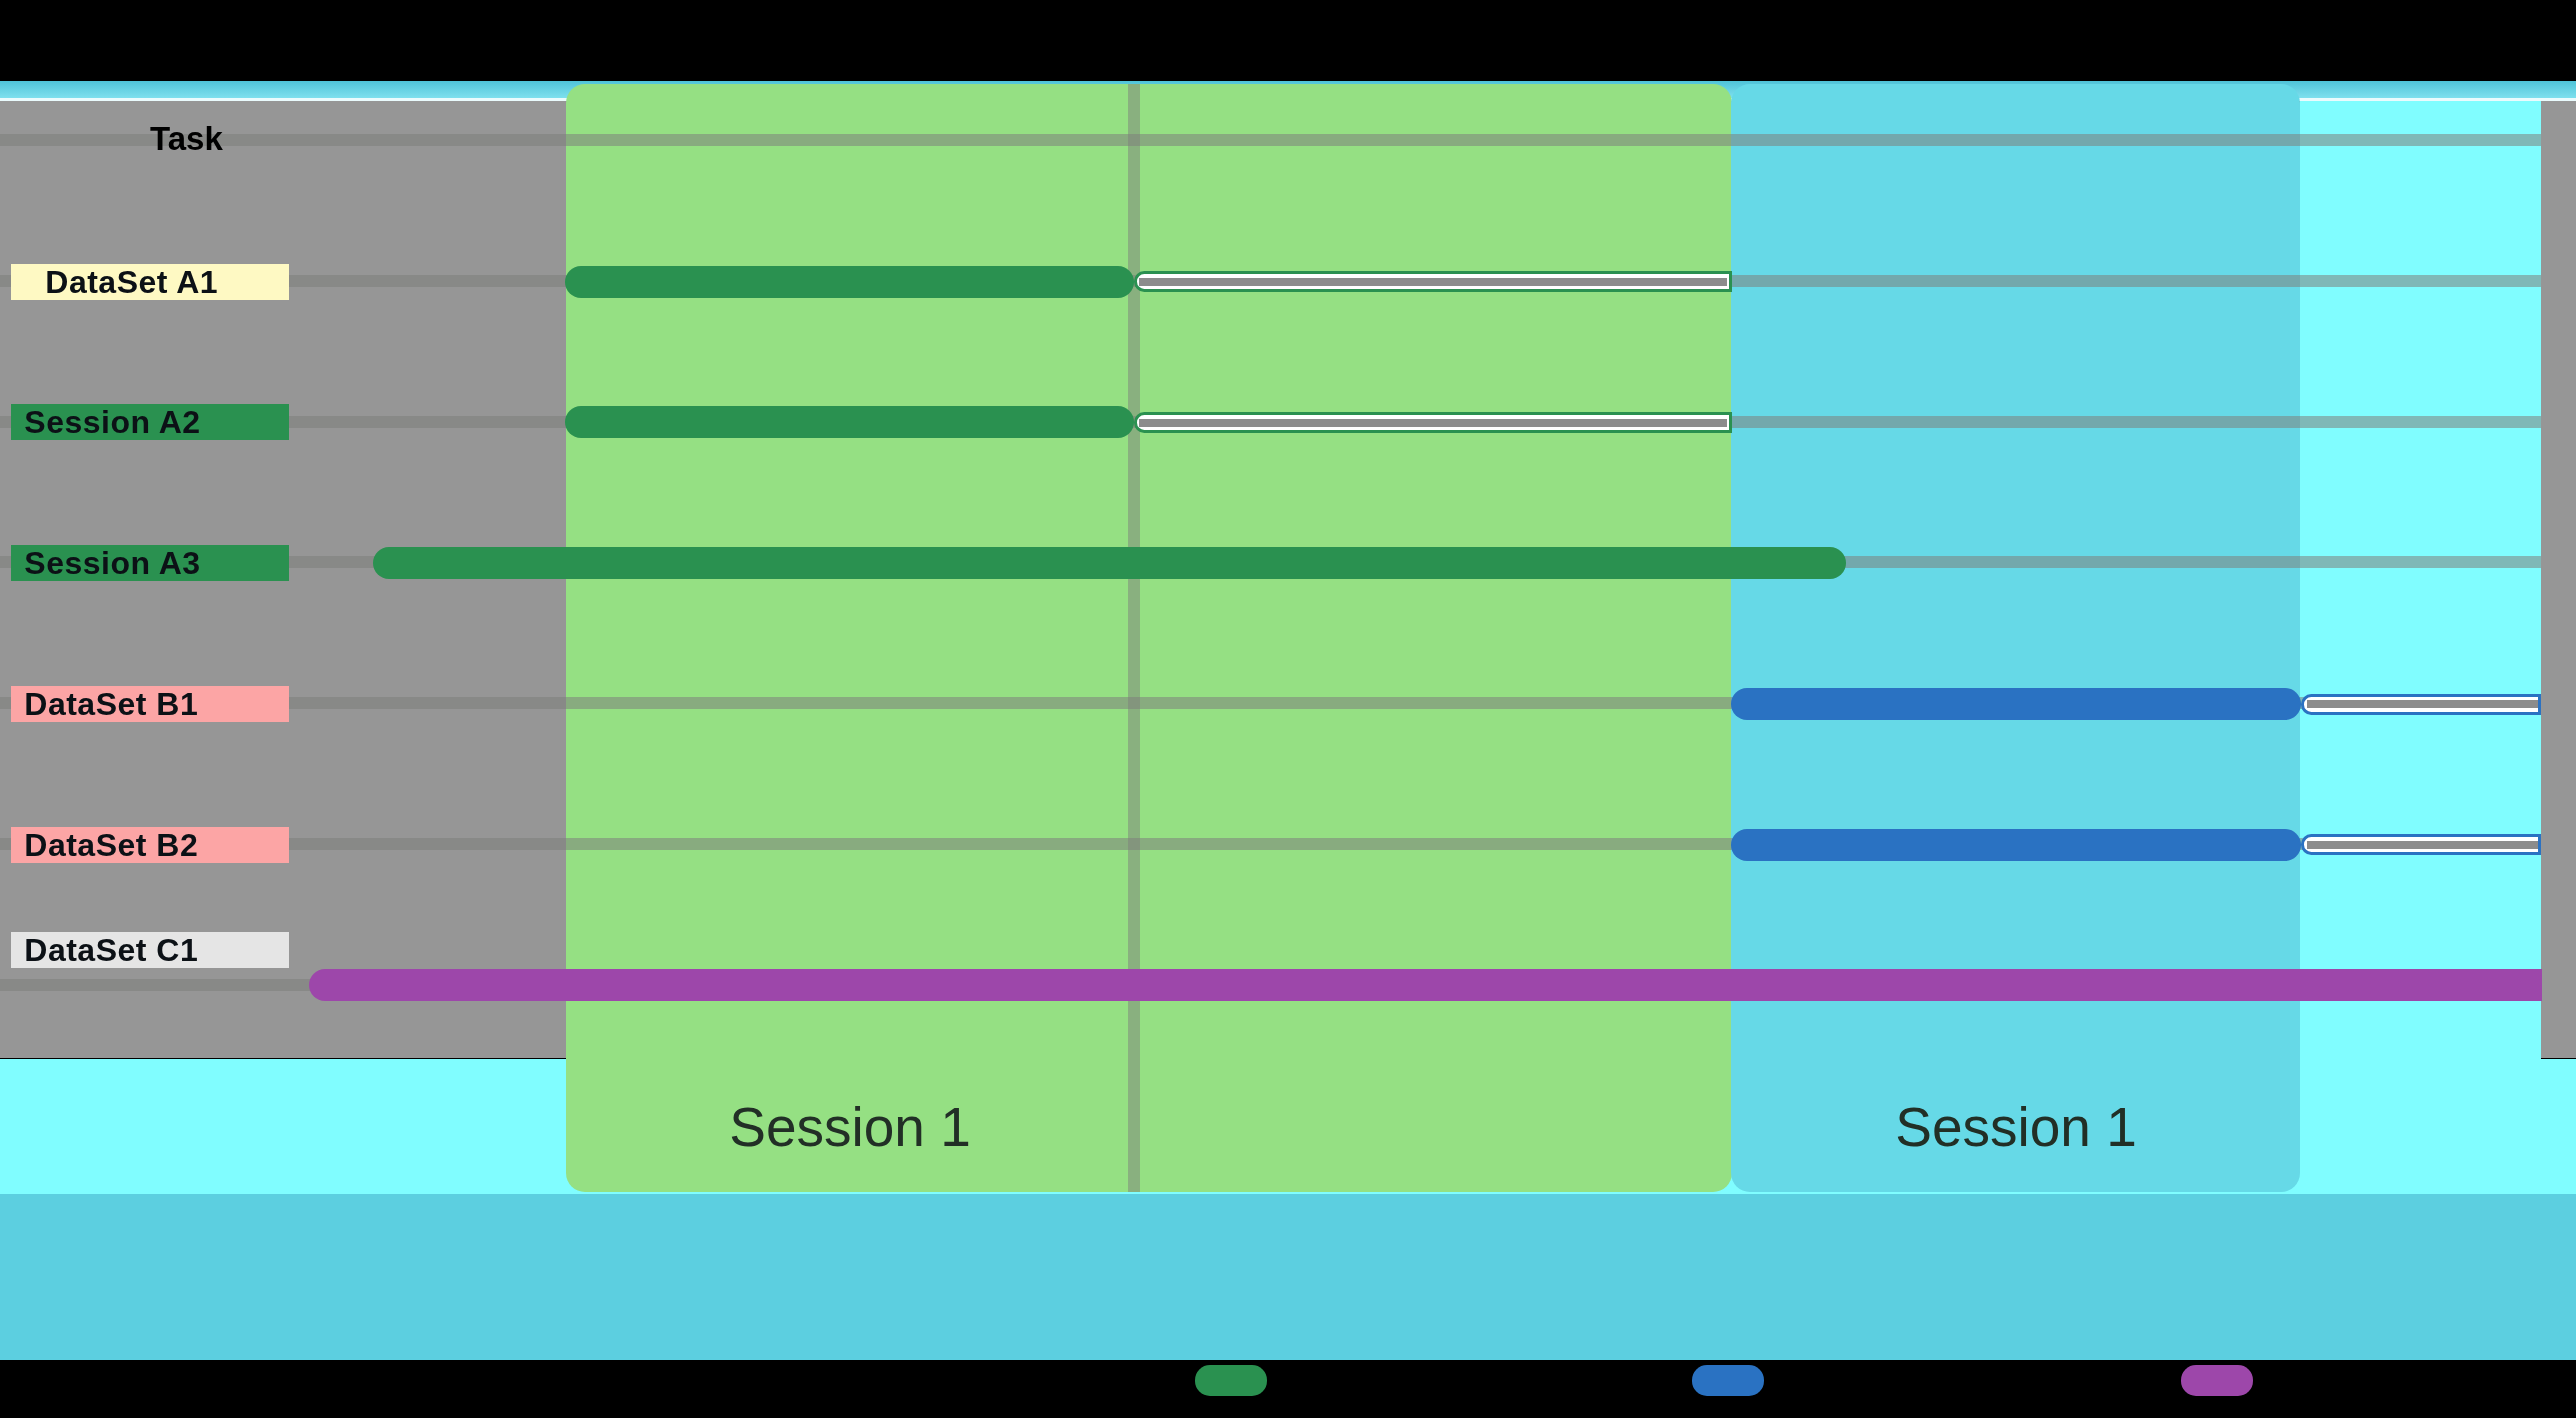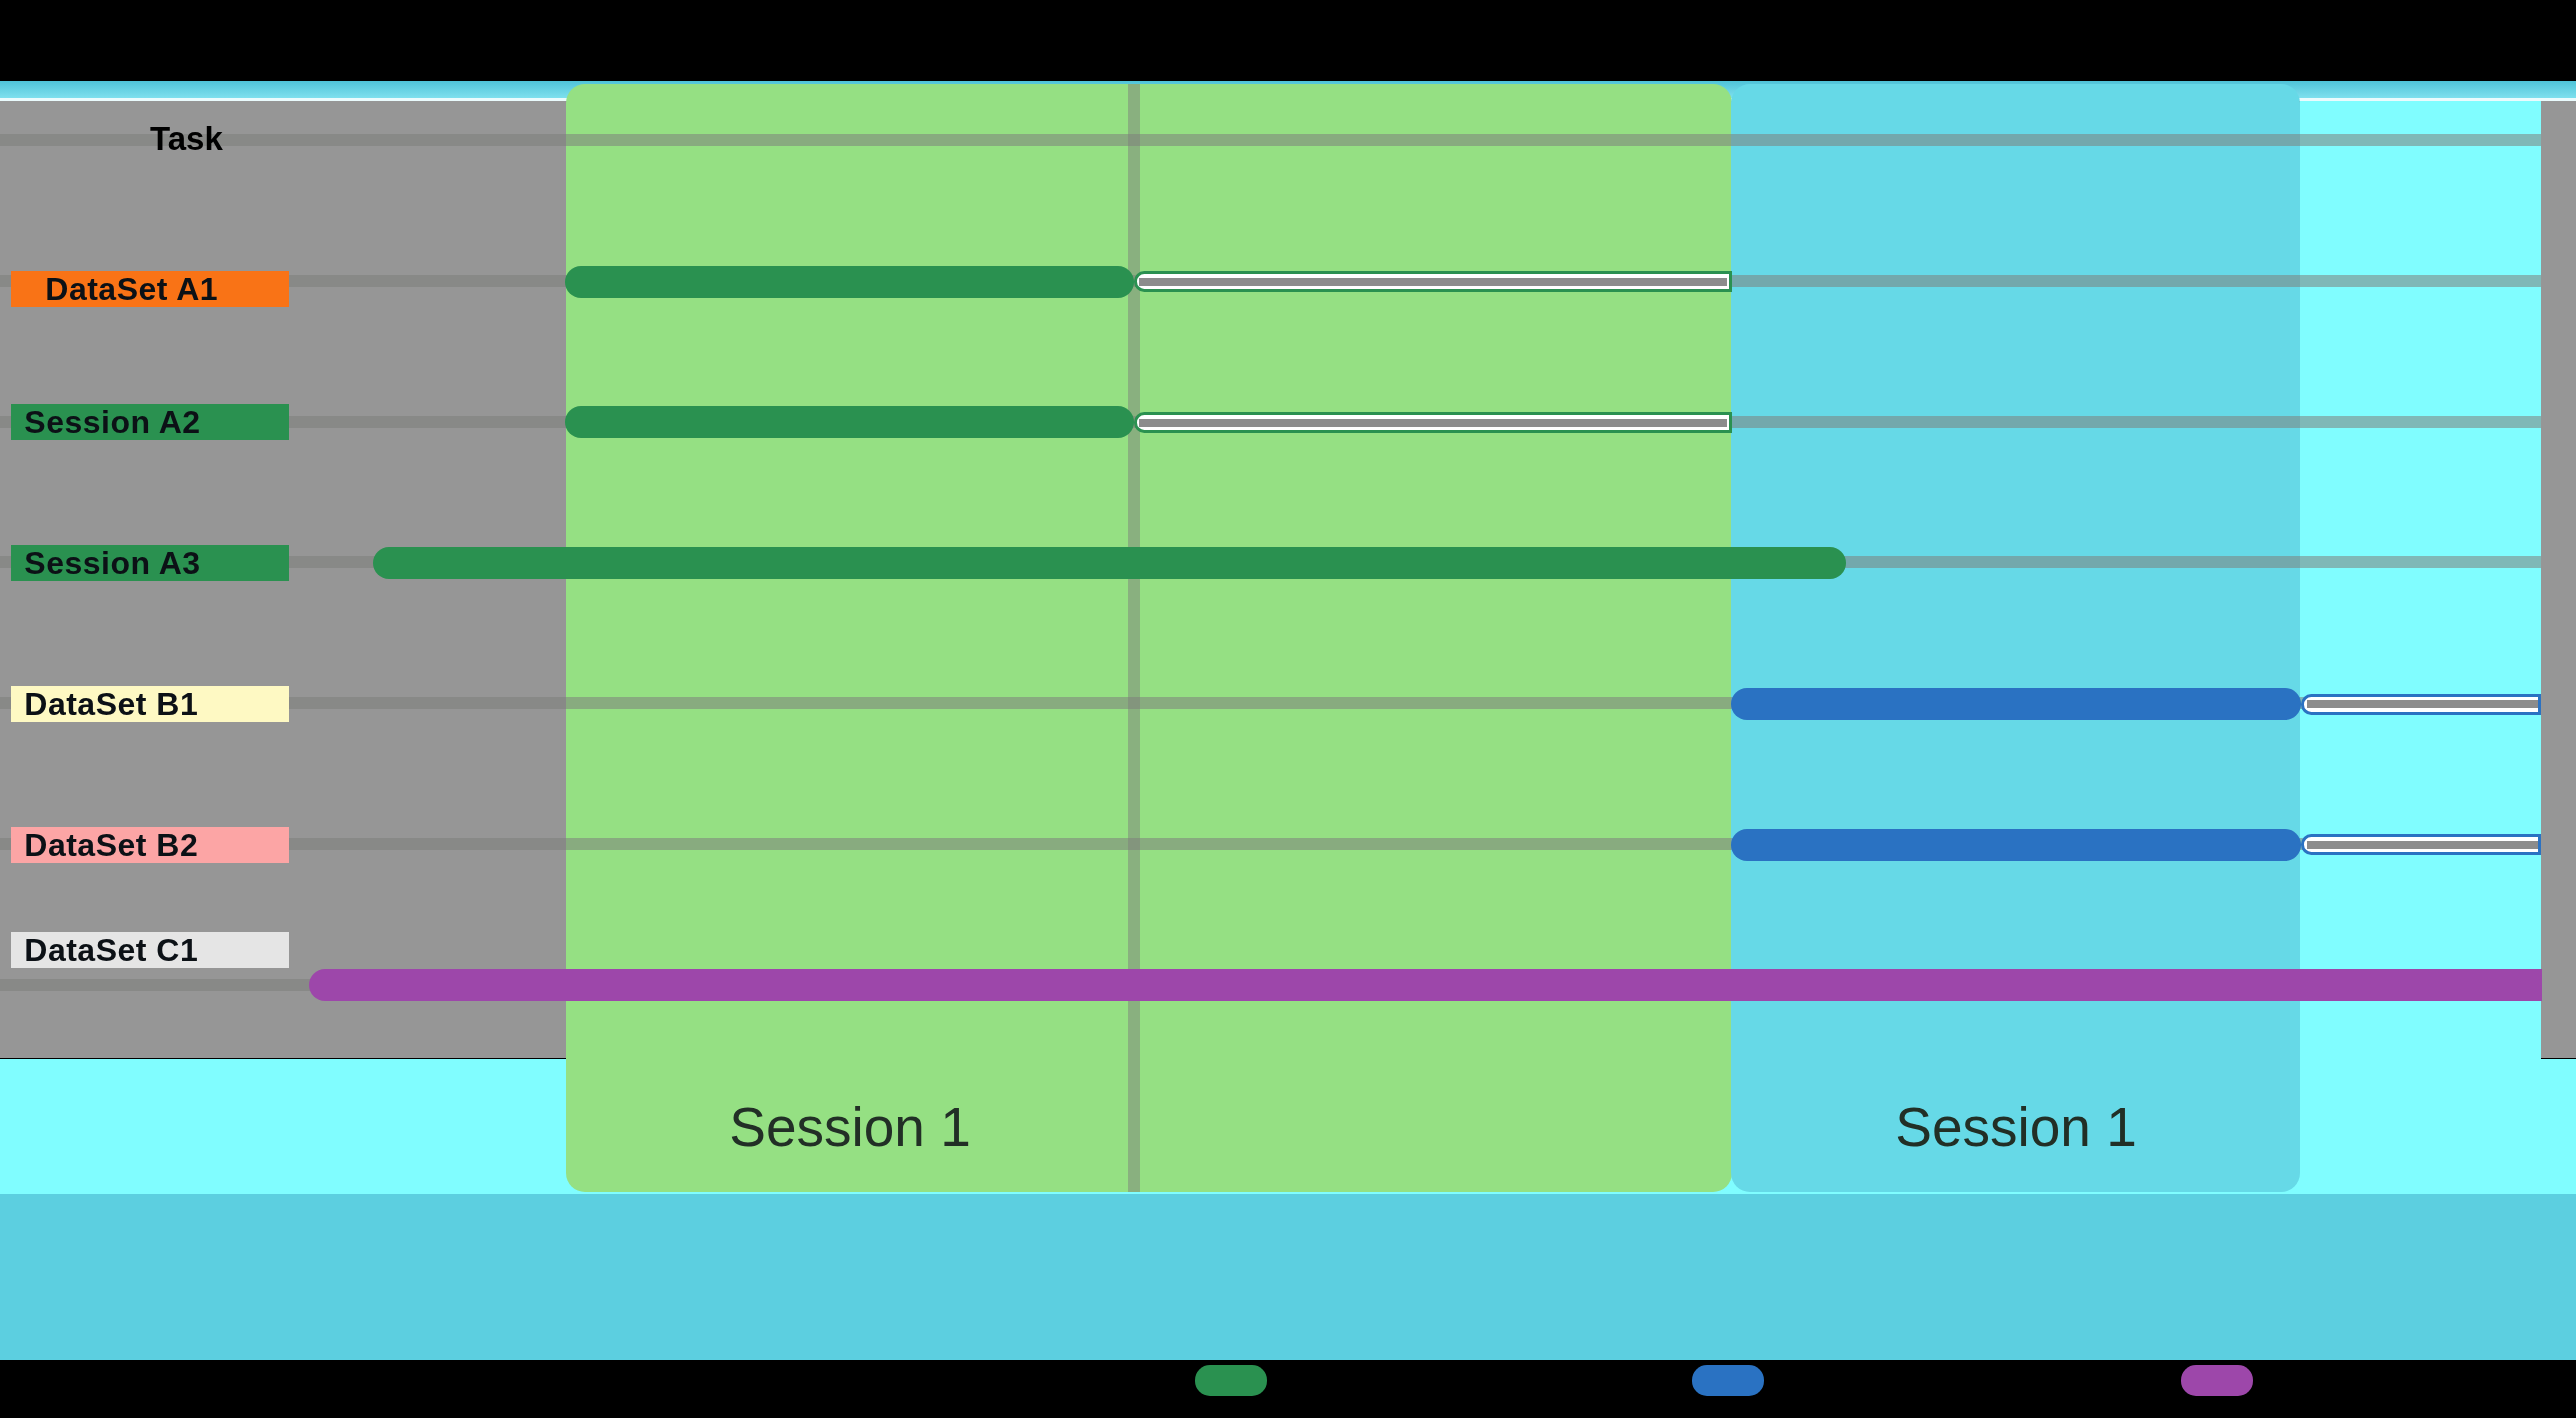--- a/index.html
+++ b/index.html
@@ -70,24 +70,24 @@
       <div class="bar" style="left: 565px; top: 266px; width: 569px; background: rgb(42, 145, 80);"></div>
       <div class="bar" style="left: 565px; top: 406px; width: 569px; background: rgb(42, 145, 80);"></div>
       <div class="bar" style="left: 373px; top: 547px; width: 1473px; background: rgb(42, 145, 80);"></div>
       <div class="bar" style="left: 1731px; top: 688px; width: 570px; background: rgb(42, 114, 194);"></div>
       <div class="bar" style="left: 1731px; top: 829px; width: 570px; background: rgb(42, 114, 194);"></div>
       <div class="bar clip-right" style="left: 309px; top: 969px; width: 2233px; background: rgb(157, 71, 170);"></div>
     </div>
 
   <div id="chart-title">Task</div>
   <div id="labels-layer">
-      <div class="row-label" style="top: 271px; background: #f97316; padding-left: 34px;">DataSet A1</div>
+      <div class="row-label" style="top: 264px; background: #fef9c3; padding-left: 34px;">DataSet A1</div>
       <div class="row-label" style="top: 404px; background: rgb(42, 145, 80);">Session A2</div>
       <div class="row-label" style="top: 545px; background: rgb(42, 145, 80);">Session A3</div>
-      <div class="row-label" style="top: 686px; background: #fef9c3;">DataSet B1</div>
+      <div class="row-label" style="top: 686px; background: #fca5a5;">DataSet B1</div>
       <div class="row-label" style="top: 827px; background: #fca5a5;">DataSet B2</div>
       <div class="row-label" style="top: 932px; background: #e5e5e5;">DataSet C1</div>
     </div>
   <div id="sessions-layer">
       <div class="session-label" style="left: 850px; top: 1127px;">Session 1</div>
       <div class="session-label" style="left: 2016px; top: 1127px;">Session 1</div>
     </div>
   <div id="legend-layer">
       <div class="legend-swatch" style="left: 1195px; background: rgb(42, 145, 80);"></div>
       <div class="legend-swatch" style="left: 1692px; background: rgb(42, 114, 194);"></div>

